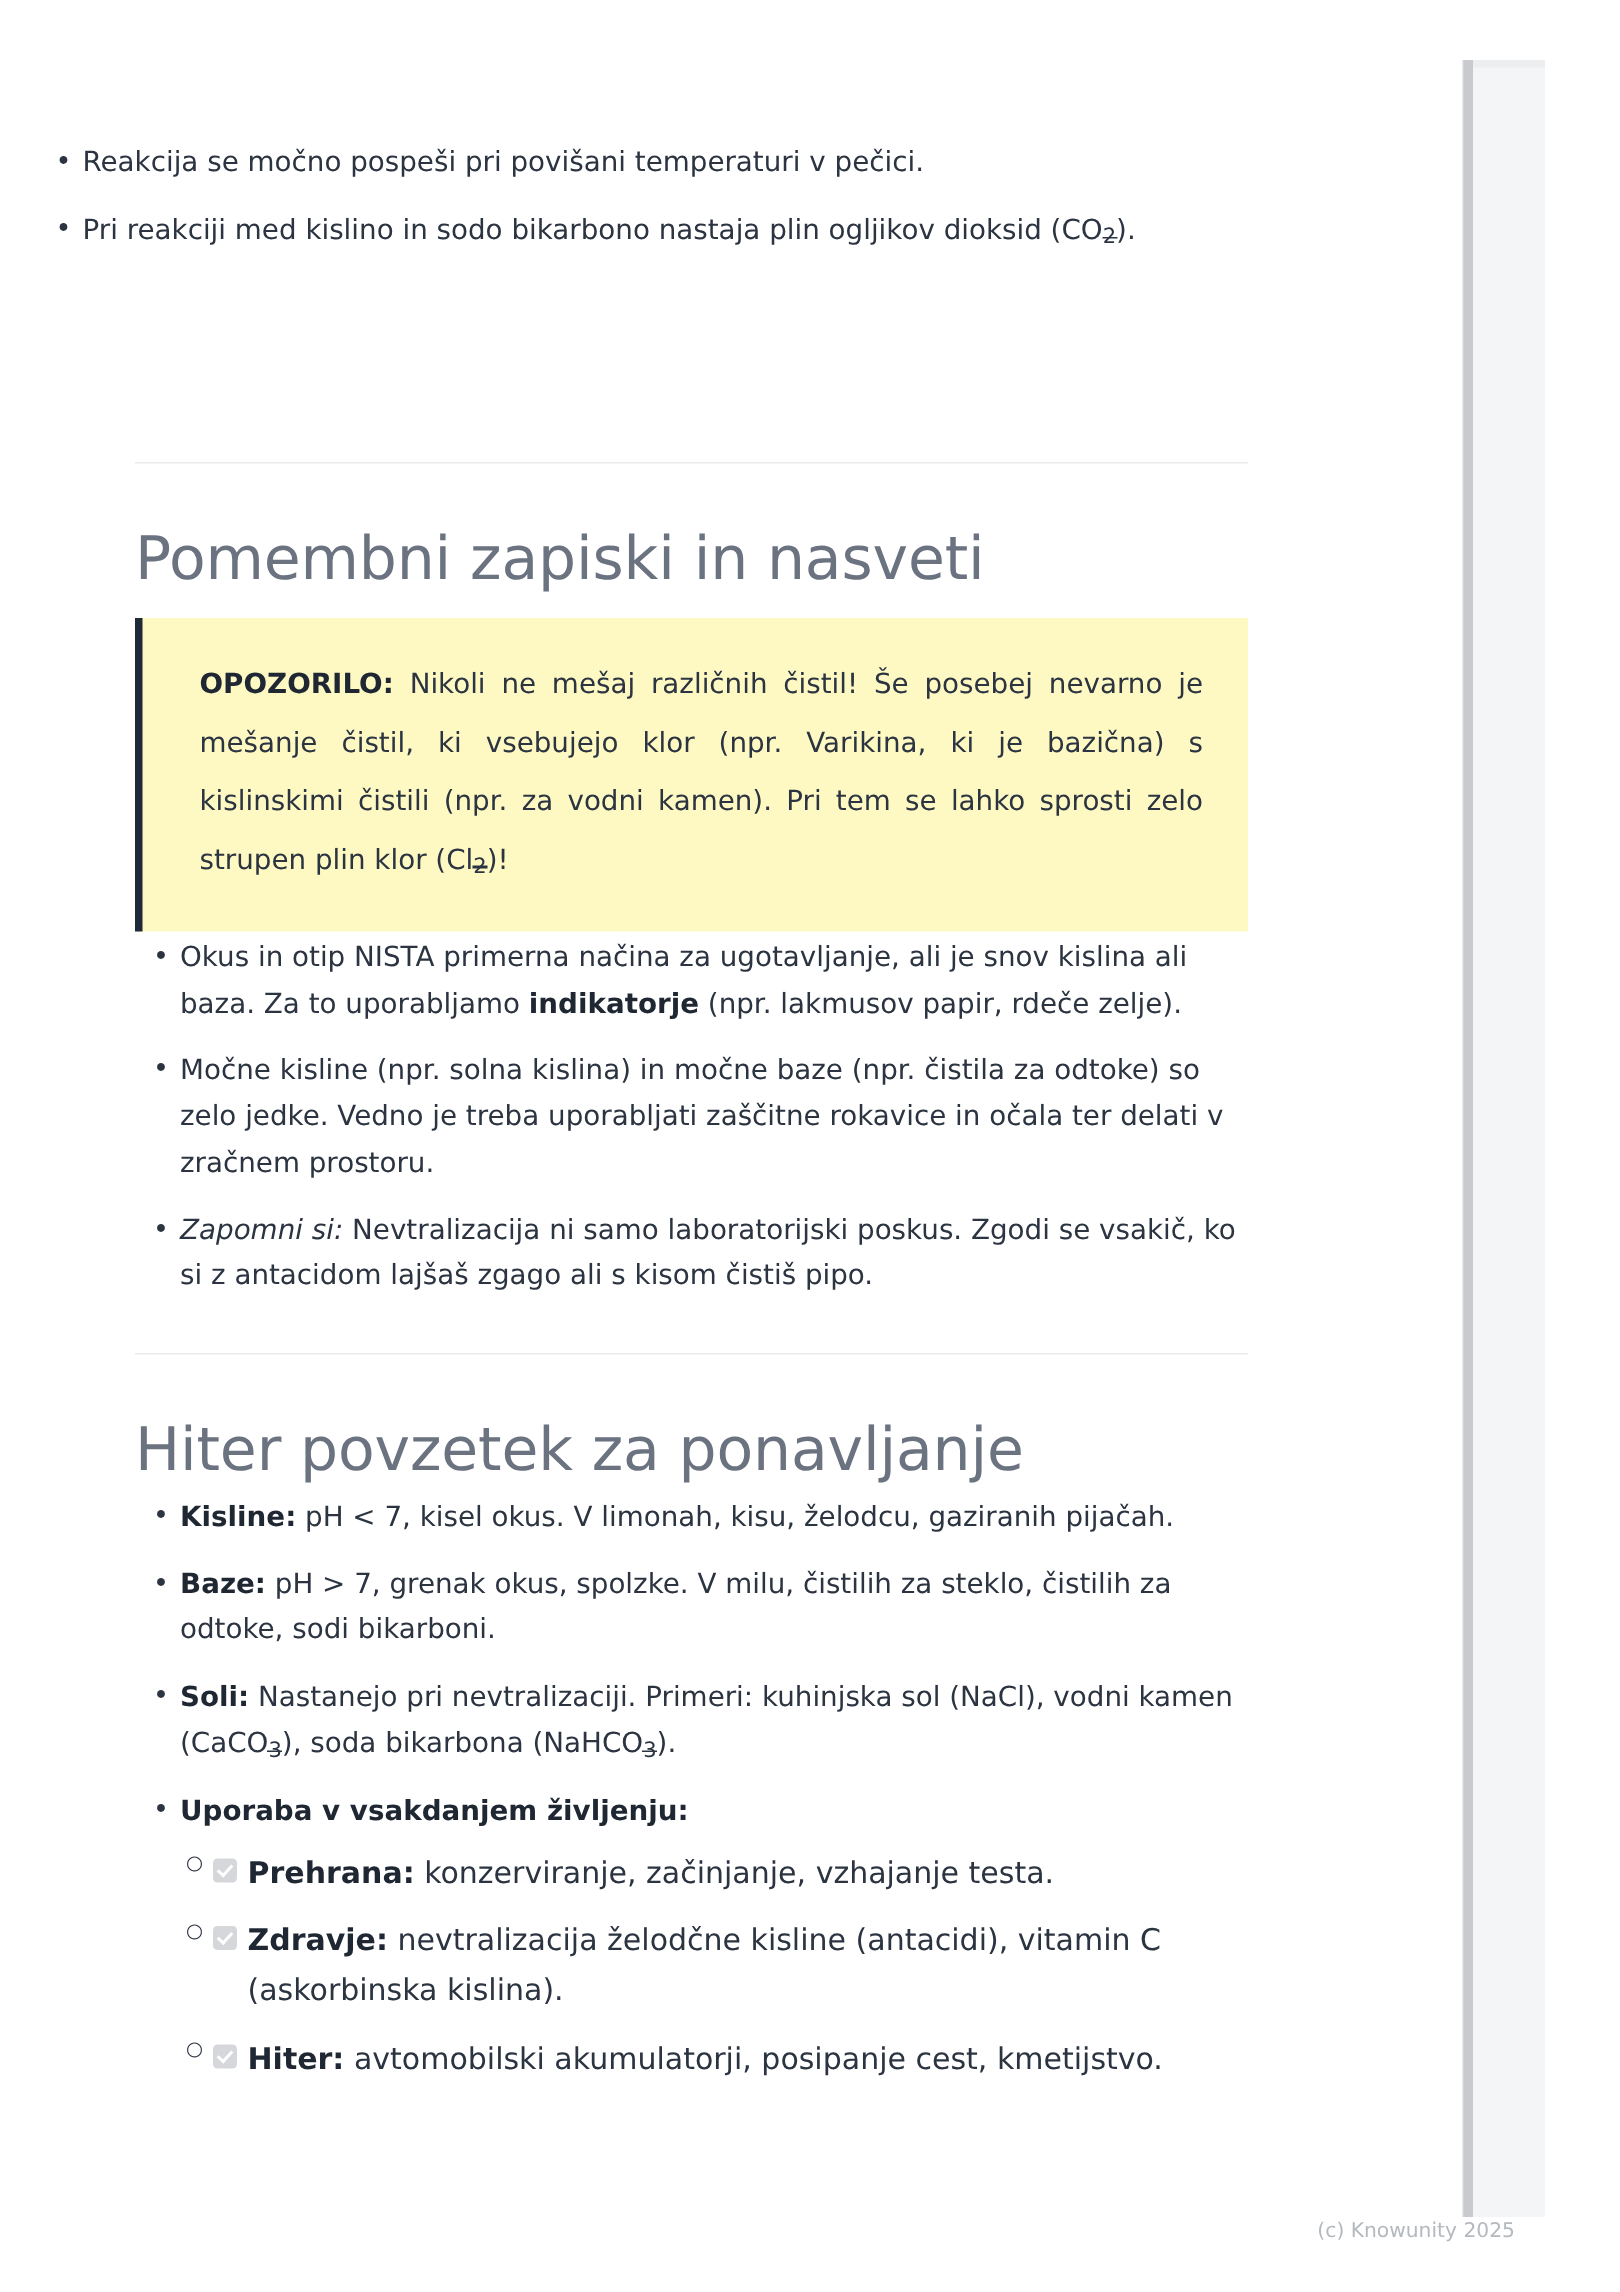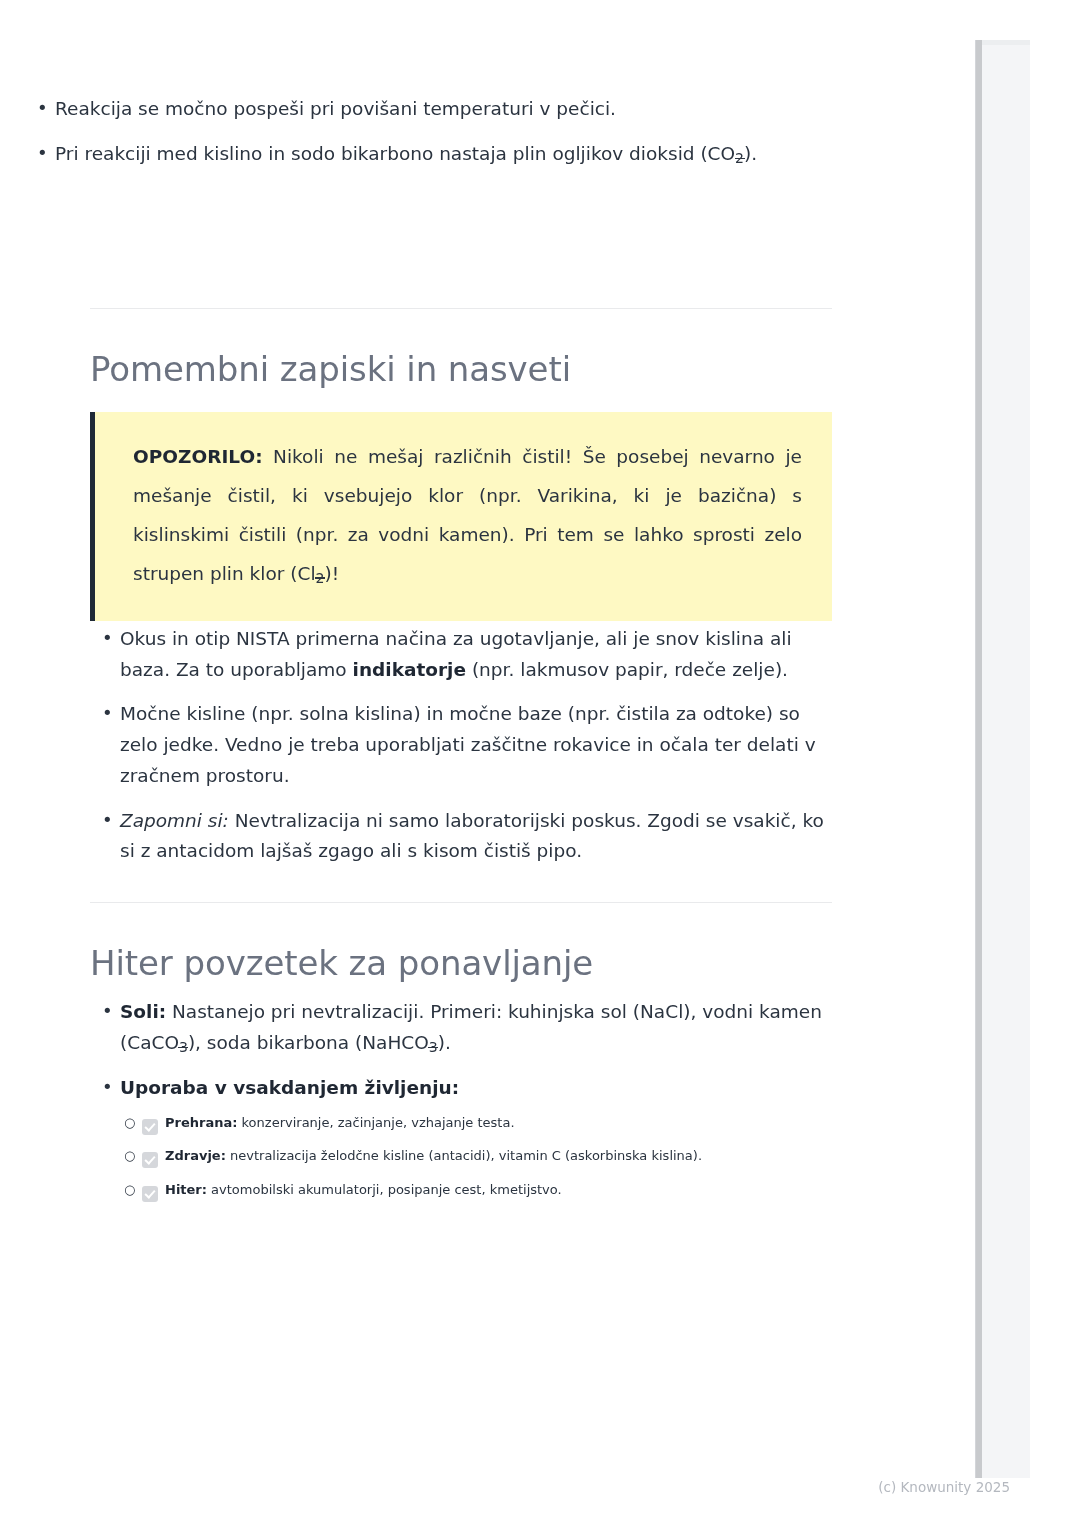--- a/index.html
+++ b/index.html
@@ -67,21 +67,21 @@
   .content {
     position: absolute;
     left: 0px;
     top: 0px;
     width: 975px;
     padding: 0;
   }
 
   
   .section-heading {
-    font-size: 34px;
+    font-size: 40px;
     font-weight: 400;
     color: #6b7280;
     margin: 0;
     letter-spacing: -0.1px;
     line-height: 1.25;
   }
 
   hr.divider {
     border: 0;
     border-top: 1.5px solid #e9eaec;
@@ -123,21 +123,21 @@
 
   
   ul.sublist {
     list-style: none;
     margin: 8px 0 0 0;
     padding: 0;
   }
   ul.sublist > li {
     position: relative;
     padding-left: 45px;
-    font-size: 13px;
+    font-size: 20px;
     line-height: 1.66;
     color: #2b3440;
     margin-bottom: 12px;
   }
   ul.sublist > li:last-child { margin-bottom: 0; }
   ul.sublist > li::before {
     content: "○";
     position: absolute;
     left: 4px;
     top: 0px;
@@ -253,21 +253,27 @@
           <em>Zapomni si:</em><span> Nevtralizacija ni samo laboratorijski poskus. Zgodi se vsakič, ko si z antacidom lajšaš zgago ali s kisom čistiš pipo.</span>
         </li>
       </ul>
 
       <hr class="divider" style="position:absolute; left:90px; top:860px; width:742px;">
 
       <h2 class="section-heading" style="position:absolute; left:90px; top:900px; width:742px;">Hiter povzetek za ponavljanje</h2>
 
       <ul class="bullets" style="position:absolute; left:100px; top:955px; width:730px;">
 
-
+        <li>
+          <strong>Kisline:</strong><span> pH &lt; 7, kisel okus. V limonah, kisu, želodcu, gaziranih pijačah.</span>
+        </li>
+
+        <li>
+          <strong>Baze:</strong><span> pH &gt; 7, grenak okus, spolzke. V milu, čistilih za steklo, čistilih za odtoke, sodi bikarboni.</span>
+        </li>
 
         <li>
           <strong>Soli:</strong><span> Nastanejo pri nevtralizaciji. Primeri: kuhinjska sol (NaCl), vodni kamen (CaCO</span><span class="sub">3</span><span>), soda bikarbona (NaHCO</span><span class="sub">3</span><span>).</span>
         </li>
 
         <li>
           <strong>Uporaba v vsakdanjem življenju:</strong>
 
           <ul class="sublist">
             <li>

